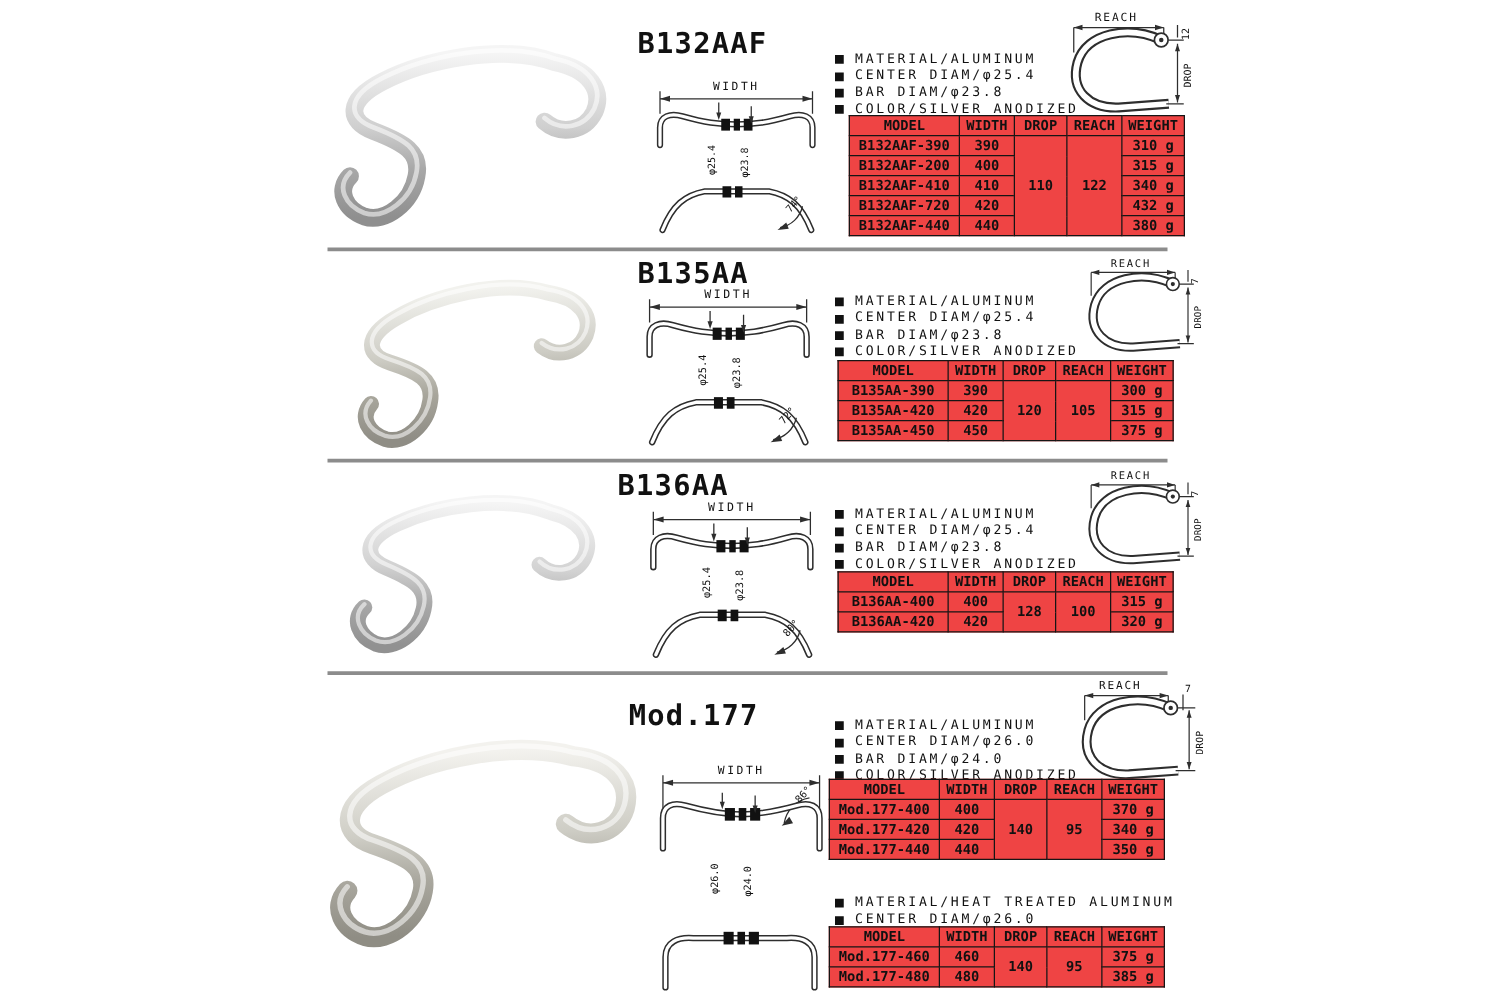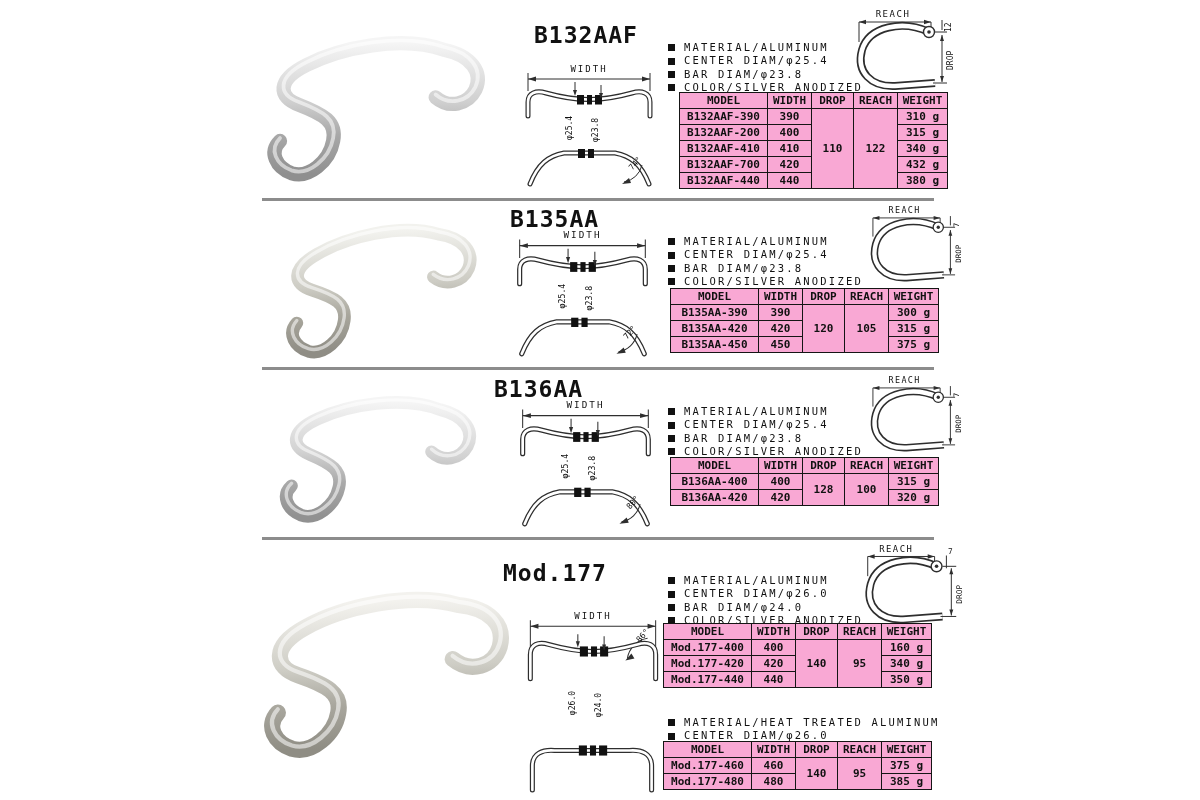--- a/index.html
+++ b/index.html
@@ -5,21 +5,21 @@
   html,body{margin:0;padding:0;background:#fff;}
   .page{position:relative;width:1200px;height:800px;background:#ffffff;overflow:hidden;
         font-family:"DejaVu Sans Mono",monospace;color:#111;}
   .abs{position:absolute;}
   .heading{font-weight:bold;font-size:23px;letter-spacing:1px;white-space:nowrap;}
   .specs{list-style:none;margin:4px;padding:0;font-size:10.5px;letter-spacing:2.2px;
          line-height:13.4px;white-space:nowrap;font-weight:400;}
   .specs li{display:flex;align-items:center;}
   .sq{display:inline-block;width:7px;height:7px;background:#111;margin-right:9px;flex:none;}
   table.spec{border-collapse:collapse;font-size:11px;font-weight:bold;text-align:center;
-             table-layout:fixed;background:#f9a8d4;}
+             table-layout:fixed;background:#ef4444;}
   table.spec th,table.spec td{border:1.6px solid #151515;padding:0 2px;height:15px;line-height:1;
              white-space:nowrap;overflow:hidden;}
   col.c-model{width:88px}col.c-width{width:44px}col.c-drop{width:42px}
   col.c-reach{width:44px}col.c-weight{width:50px}
   .divider{position:absolute;left:262px;width:672px;height:3px;background:#8c8c8c;}
   
   .t-out{fill:none;stroke:#2e2e2e;stroke-width:5;stroke-linecap:round;stroke-linejoin:round;}
   .t-in{fill:none;stroke:#ffffff;stroke-width:2.6;stroke-linecap:round;stroke-linejoin:round;}
   .r-out{fill:none;stroke:#2e2e2e;stroke-width:8;stroke-linecap:butt;}
   .r-in{fill:none;stroke:#ffffff;stroke-width:4.6;stroke-linecap:butt;}
@@ -40,21 +40,21 @@
       <stop offset="0" stop-color="#f5f5f5"></stop>
           <stop offset="0.45" stop-color="#cfcfcf"></stop>
       <stop offset="0.7" stop-color="#a8a8a8"></stop>
           <stop offset="1" stop-color="#8f8f8f"></stop>
     </linearGradient>
       </defs>
     <path d="M 196,92 C 210,104 230,100 238,84 C 246,66 234,48 205,42 C 160,26 95,40 60,58 C 28,74 30,92 52,100 C 78,110 92,118 88,138 C 84,160 62,178 44,172 C 28,166 20,150 32,138" fill="none" stroke="url(#g1)" stroke-width="15" stroke-linecap="round"></path>
     <path class="hl" d="M 196,92 C 210,104 230,100 238,84 C 246,66 234,48 205,42 C 160,26 95,40 60,58 C 28,74 30,92 52,100 C 78,110 92,118 88,138 C 84,160 62,178 44,172 C 28,166 20,150 32,138" transform="translate(0,-3)"></path>
   </svg>
 
-  <div class="abs heading" style="left:534px;top:22px">B132AAF</div>
+  <div class="abs heading" style="left:510px;top:22px">B132AAF</div>
 
   <ul class="abs specs" style="left:664px;top:37px">
     <li>
         <span class="sq"></span>
         <span>MATERIAL/ALUMINUM</span>
       </li>
     <li>
         <span class="sq"></span>
         <span>CENTER DIAM/φ25.4</span>
       </li>
@@ -145,21 +145,21 @@
           <td>B132AAF-200</td>
           <td>400</td>
           <td>315 g</td>
         </tr>
       <tr>
           <td>B132AAF-410</td>
           <td>410</td>
           <td>340 g</td>
         </tr>
       <tr>
-          <td>B132AAF-700</td>
+          <td>B132AAF-720</td>
           <td>420</td>
           <td>432 g</td>
         </tr>
       <tr>
           <td>B132AAF-440</td>
           <td>440</td>
           <td>380 g</td>
         </tr>
     </tbody>
   </table>
@@ -510,21 +510,21 @@
       <th>REACH</th>
       <th>WEIGHT</th>
     </tr>
       </thead>
     <tbody>
       <tr>
         <td>Mod.177-400</td>
         <td>400</td>
         <td rowspan="3">140</td>
         <td rowspan="3">95</td>
-        <td>160 g</td>
+        <td>370 g</td>
       </tr>
       <tr>
           <td>Mod.177-420</td>
           <td>420</td>
           <td>340 g</td>
         </tr>
       <tr>
           <td>Mod.177-440</td>
           <td>440</td>
           <td>350 g</td>

